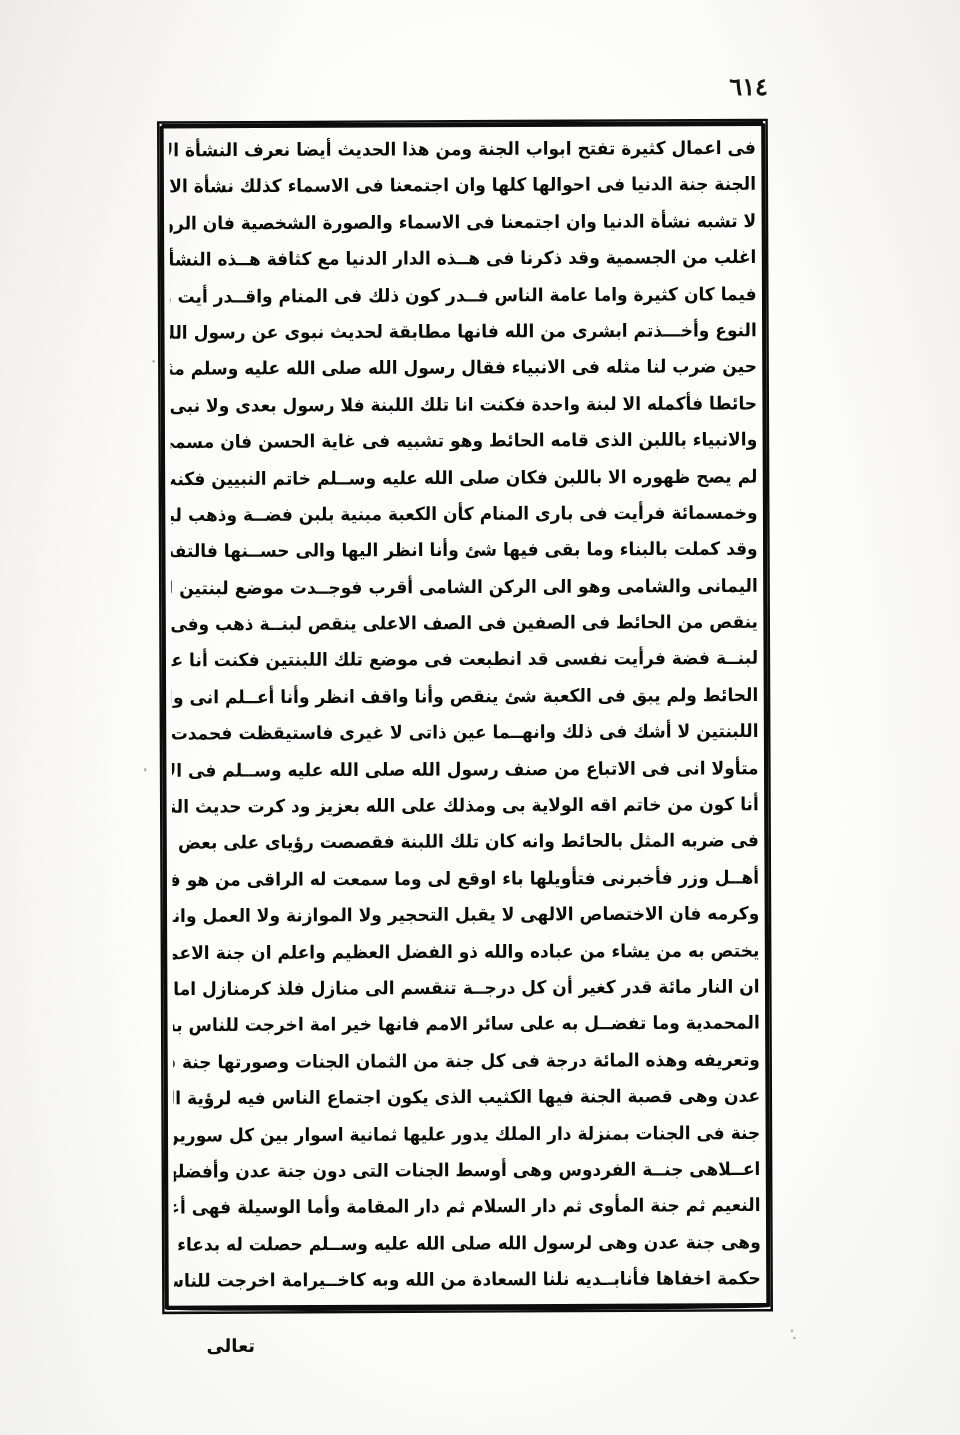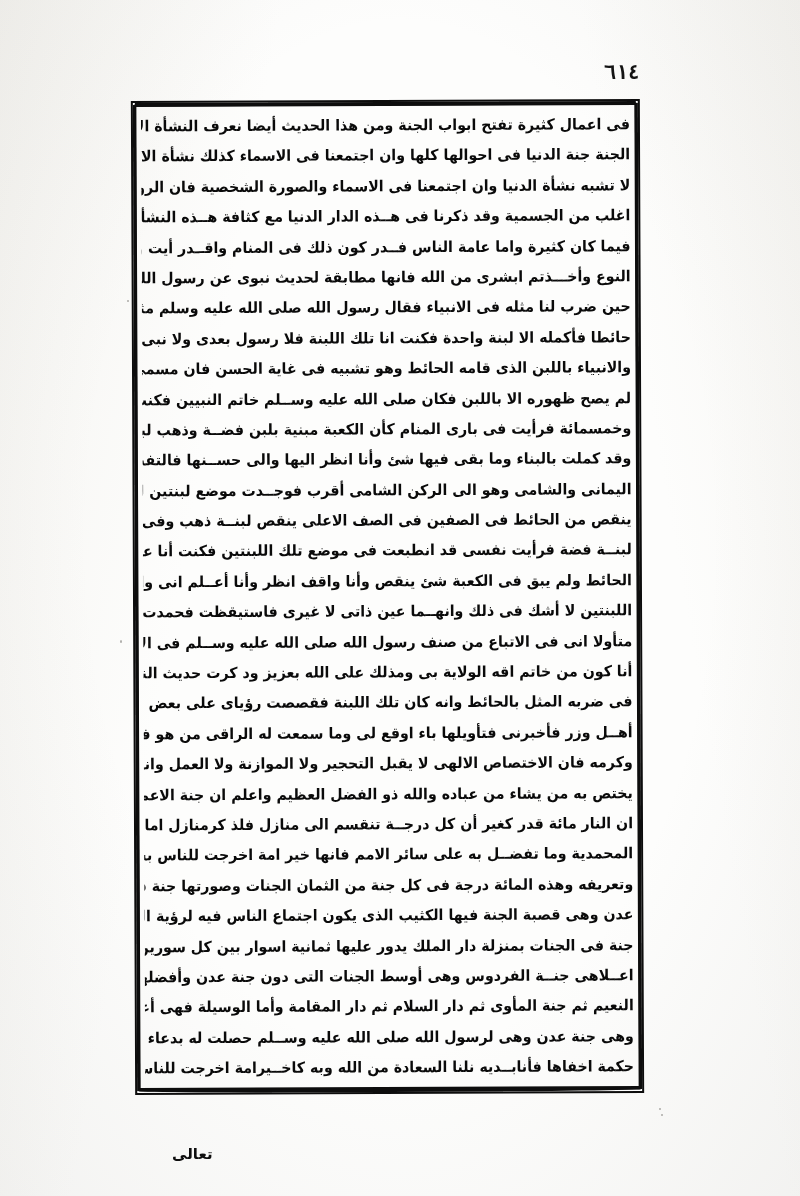--- a/index.html
+++ b/index.html
@@ -31,21 +31,21 @@
       radial-gradient(ellipse at 50% 45%, rgba(255,255,255,0) 55%, rgba(150,148,140,0.10) 100%),
       linear-gradient(100deg, rgba(236,234,228,0.5) 0%, rgba(255,255,255,0) 28%),
       linear-gradient(260deg, rgba(238,236,230,0.45) 0%, rgba(255,255,255,0) 22%);
   }
 
   
   #folio-number {
     position: absolute;
     top: 60px;
     right: 160px;
-    font-family: Liberation Mono, monospace;
+    font-family: Liberation Serif, serif;
     font-size: 20px;
     font-weight: 700;
     color: #131313;
     letter-spacing: 1px;
     direction: rtl;
     unicode-bidi: bidi-override;
   }
 
   
   #text-frame {
@@ -139,21 +139,20 @@
   
   #catchword {
     position: absolute;
     left: 172px;
     top: 1113px;
     font-family: "DejaVu Sans", sans-serif;
     font-size: 15px;
     font-weight: 700;
     color: #0e0e0e;
     direction: rtl;
-    margin-top: 32px;
   }
 
   
   .speck {
     position: absolute;
     background: #6d6b66;
     border-radius: 50%;
     opacity: 0.55;
   }
 </style>

